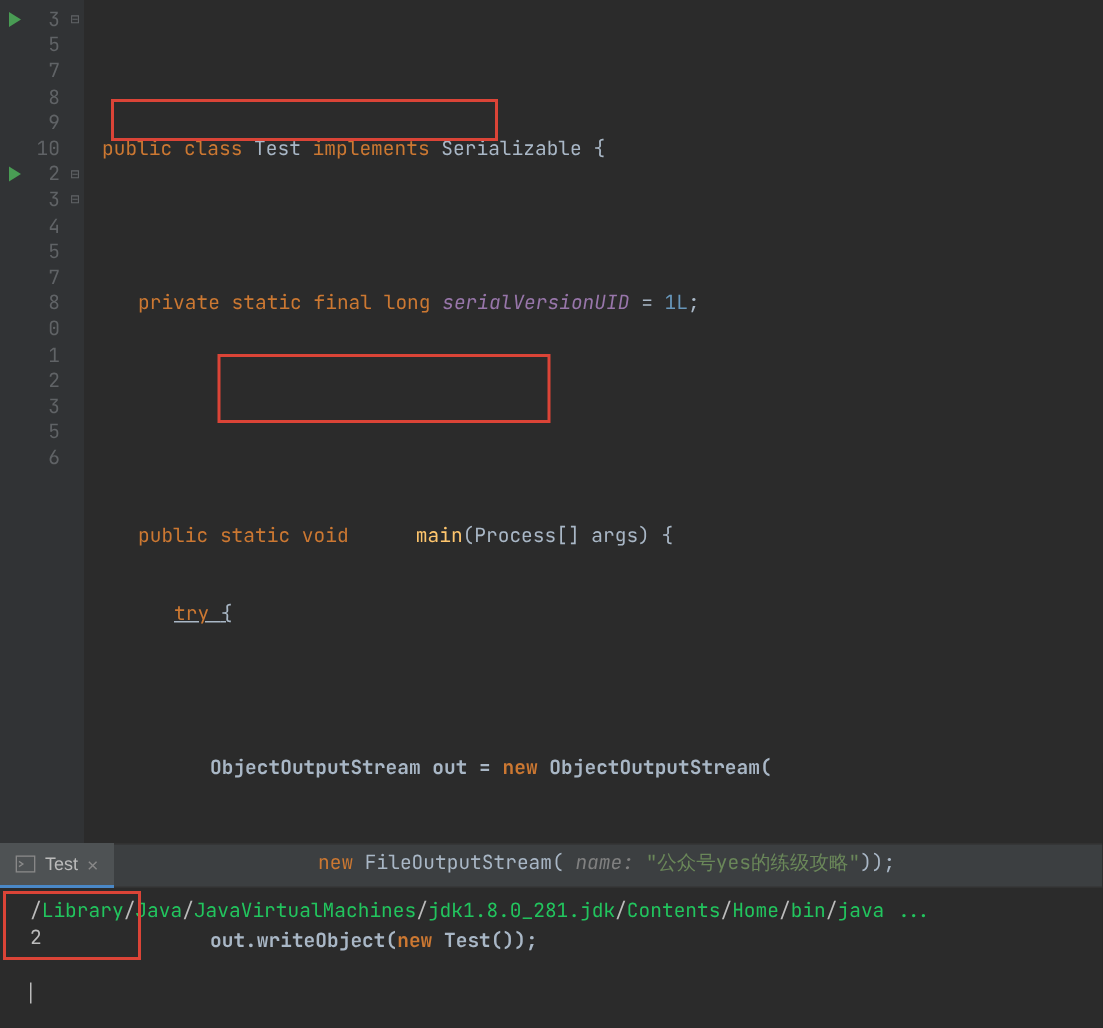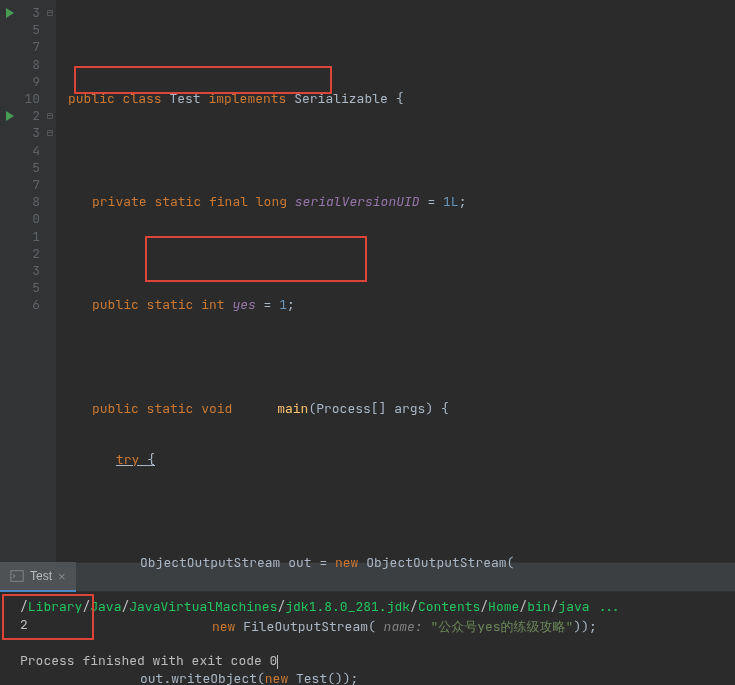--- a/index.html
+++ b/index.html
@@ -74,21 +74,21 @@
   .str { color: #6a8759; }
   .num { color: #6897bb; }
   .staticf { color: #9876aa; font-style: italic; }
   .fn { color: #ffc66d; margin-left: 37px; }
   .param { color: #a9b7c6; }
   .anno { color: #808080; font-style: italic; }
   .bracket { color: #a9b7c6; }
   .ident { color: #a9b7c6; }
   .i1 { padding-left: 24px; }
   .i2 { padding-left: 48px; text-decoration: underline; }
-  .i3 { padding-left: 72px; }
+  .i3 { padding-left: 72px; font-weight: bold; }
   .i5 { padding-left: 144px; margin-top: 12px; }
   .redbox {
     position: absolute;
     border: 2px solid #db4437;
     pointer-events: none;
   }
   .console-wrap {
     border-top: 1px solid #323232;
     background: #2b2b2b;
     height: 123px;
@@ -197,21 +197,20 @@
     <div class="fold-mark">⊟</div>
   </div>
   <div class="code">
     <div class="redbox" style="top:66px;left:18px;width:254px;height:24px;"></div>
     <div class="redbox" style="top:236px;left:89px;width:218px;height:42px;"></div>
 
     <div class="line"><span class="kw">public class </span><span class="ident">Test</span><span class="kw"> implements </span><span class="ident">Serializable</span><span class="bracket"> {</span></div>
     <div class="line"></div>
     <div class="line i1"><span class="kw">private static final long </span><span class="staticf">serialVersionUID</span><span> = </span><span class="num">1L</span><span>;</span></div>
     <div class="line"></div>
-    <div class="line i1"><span class="kw">public static int </span><span class="staticf">yes</span><span> = </span><span class="num">1</span><span>;</span></div>
     <div class="line"></div>
     <div class="line i1"><span class="kw">public static void </span><span class="fn">main</span><span class="param">(Process[] args) {</span></div>
     <div class="line i2"><span class="kw">try </span><span class="bracket">{</span></div>
     <div class="line"></div>
     <div class="line i3"><span>ObjectOutputStream out = </span><span class="kw">new </span><span>ObjectOutputStream(</span></div>
     <div class="line i5"><span class="kw">new </span><span>FileOutputStream(</span><span class="anno"> name: </span><span class="str">"公众号yes的练级攻略"</span><span>));</span></div>
     <div class="line i3"><span>out.writeObject(</span><span class="kw">new </span><span>Test());</span></div>
     
     
     
@@ -238,15 +237,15 @@
       </span>
       <span>Test</span>
       <span class="tab-close">×</span>
     </div>
   </div>
   <div class="console-body">
     <div class="redbox" style="top:2px;left:2px;width:88px;height:42px;"></div>
     <div class="cmdline"><span class="sep">/</span><span>Library</span><span class="sep">/</span><span>Java</span><span class="sep">/</span><span>JavaVirtualMachines</span><span class="sep">/</span><span>jdk1.8.0_281.jdk</span><span class="sep">/</span><span>Contents</span><span class="sep">/</span><span>Home</span><span class="sep">/</span><span>bin</span><span class="sep">/</span><span>java</span><span> ...</span></div>
     <div>2</div>
     <div>&nbsp;</div>
-    <div><span>Process finished with exit code 0</span><span class="cursor"></span></div>
+    <div><span class="cursor"></span></div>
   </div>
 </div>
 
 </body></html>

